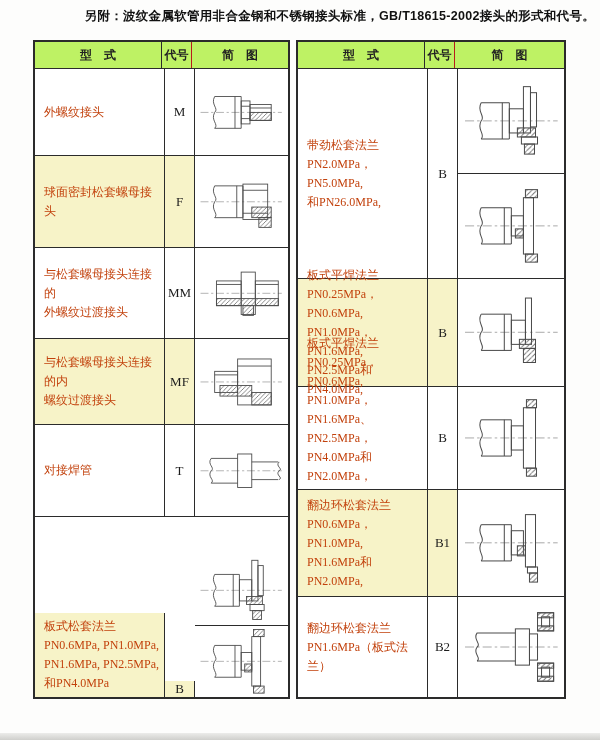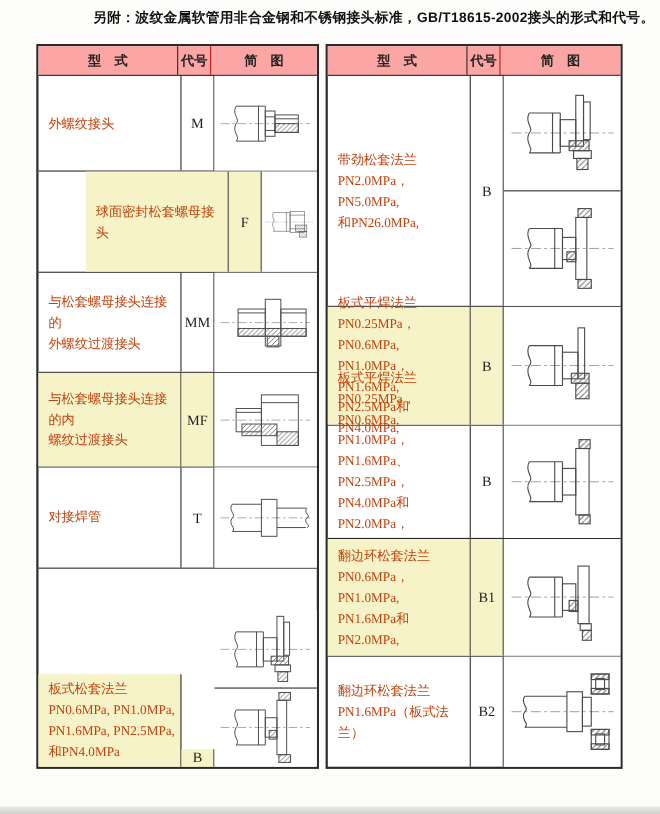--- a/index.html
+++ b/index.html
@@ -30,21 +30,21 @@
   .tbl {
     border: 2px solid #2b2b2b;
     background: #ffffff;
   }
   .tbl-left  { width: 257px; }
   .tbl-right { width: 270px; }
   .hrow {
     display: flex;
     height: 27px;
     border-bottom: 1px solid #2b2b2b;
-    background: #fca5a5;
+    background: #bef264;
   }
   .hcell {
     display: flex; align-items: center; justify-content: center;
     font-size: 12px; font-weight: bold; color: #222;
   }
   .row { display: flex; border-bottom: 1px solid #2b2b2b; }
   .row:last-child { border-bottom: none; }
   .row.hl .c-type, .row.hl .c-code { background: #f7f3c8; }
   .c-type {
     width: 130px;
@@ -124,21 +124,21 @@
                 <line x1="50" y1="33" x2="60" y2="33" stroke="#4a4a4a" stroke-width="1"></line>
                 <line x1="50" y1="47" x2="60" y2="47" stroke="#4a4a4a" stroke-width="1"></line>
                 <rect x="60" y="31" width="24" height="18" fill="none" stroke="#4a4a4a" stroke-width="1"></rect>
                 <rect x="60" y="40" width="24" height="9" fill="url(#hatch)" stroke="#4a4a4a" stroke-width="1"></rect>
                 <line x1="60" y1="35" x2="84" y2="35" stroke="#4a4a4a" stroke-width="1"></line>
               </svg>
             </div>
           </div>
         </div>
       </div>
-      <div class="row hl" style="height: 92px; padding-left: 43px;">
+      <div class="row hl" style="height: 92px;">
         <div class="c-type">
           <div>球面密封松套螺母接头</div>
         </div>
         <div class="c-code">F</div>
         <div class="c-diag">
           <div class="diag-stack">
             <div class="diag-sub">
               <svg viewBox="0 0 100 80" preserveAspectRatio="xMidYMid meet" style="width:95%;height:94%">
                 <line x1="4" y1="40" x2="96" y2="40" stroke="#858585" stroke-width="0.7" stroke-dasharray="9 3 2.5 3"></line>
                 <line x1="20" y1="22" x2="52" y2="22" stroke="#4a4a4a" stroke-width="1"></line>

